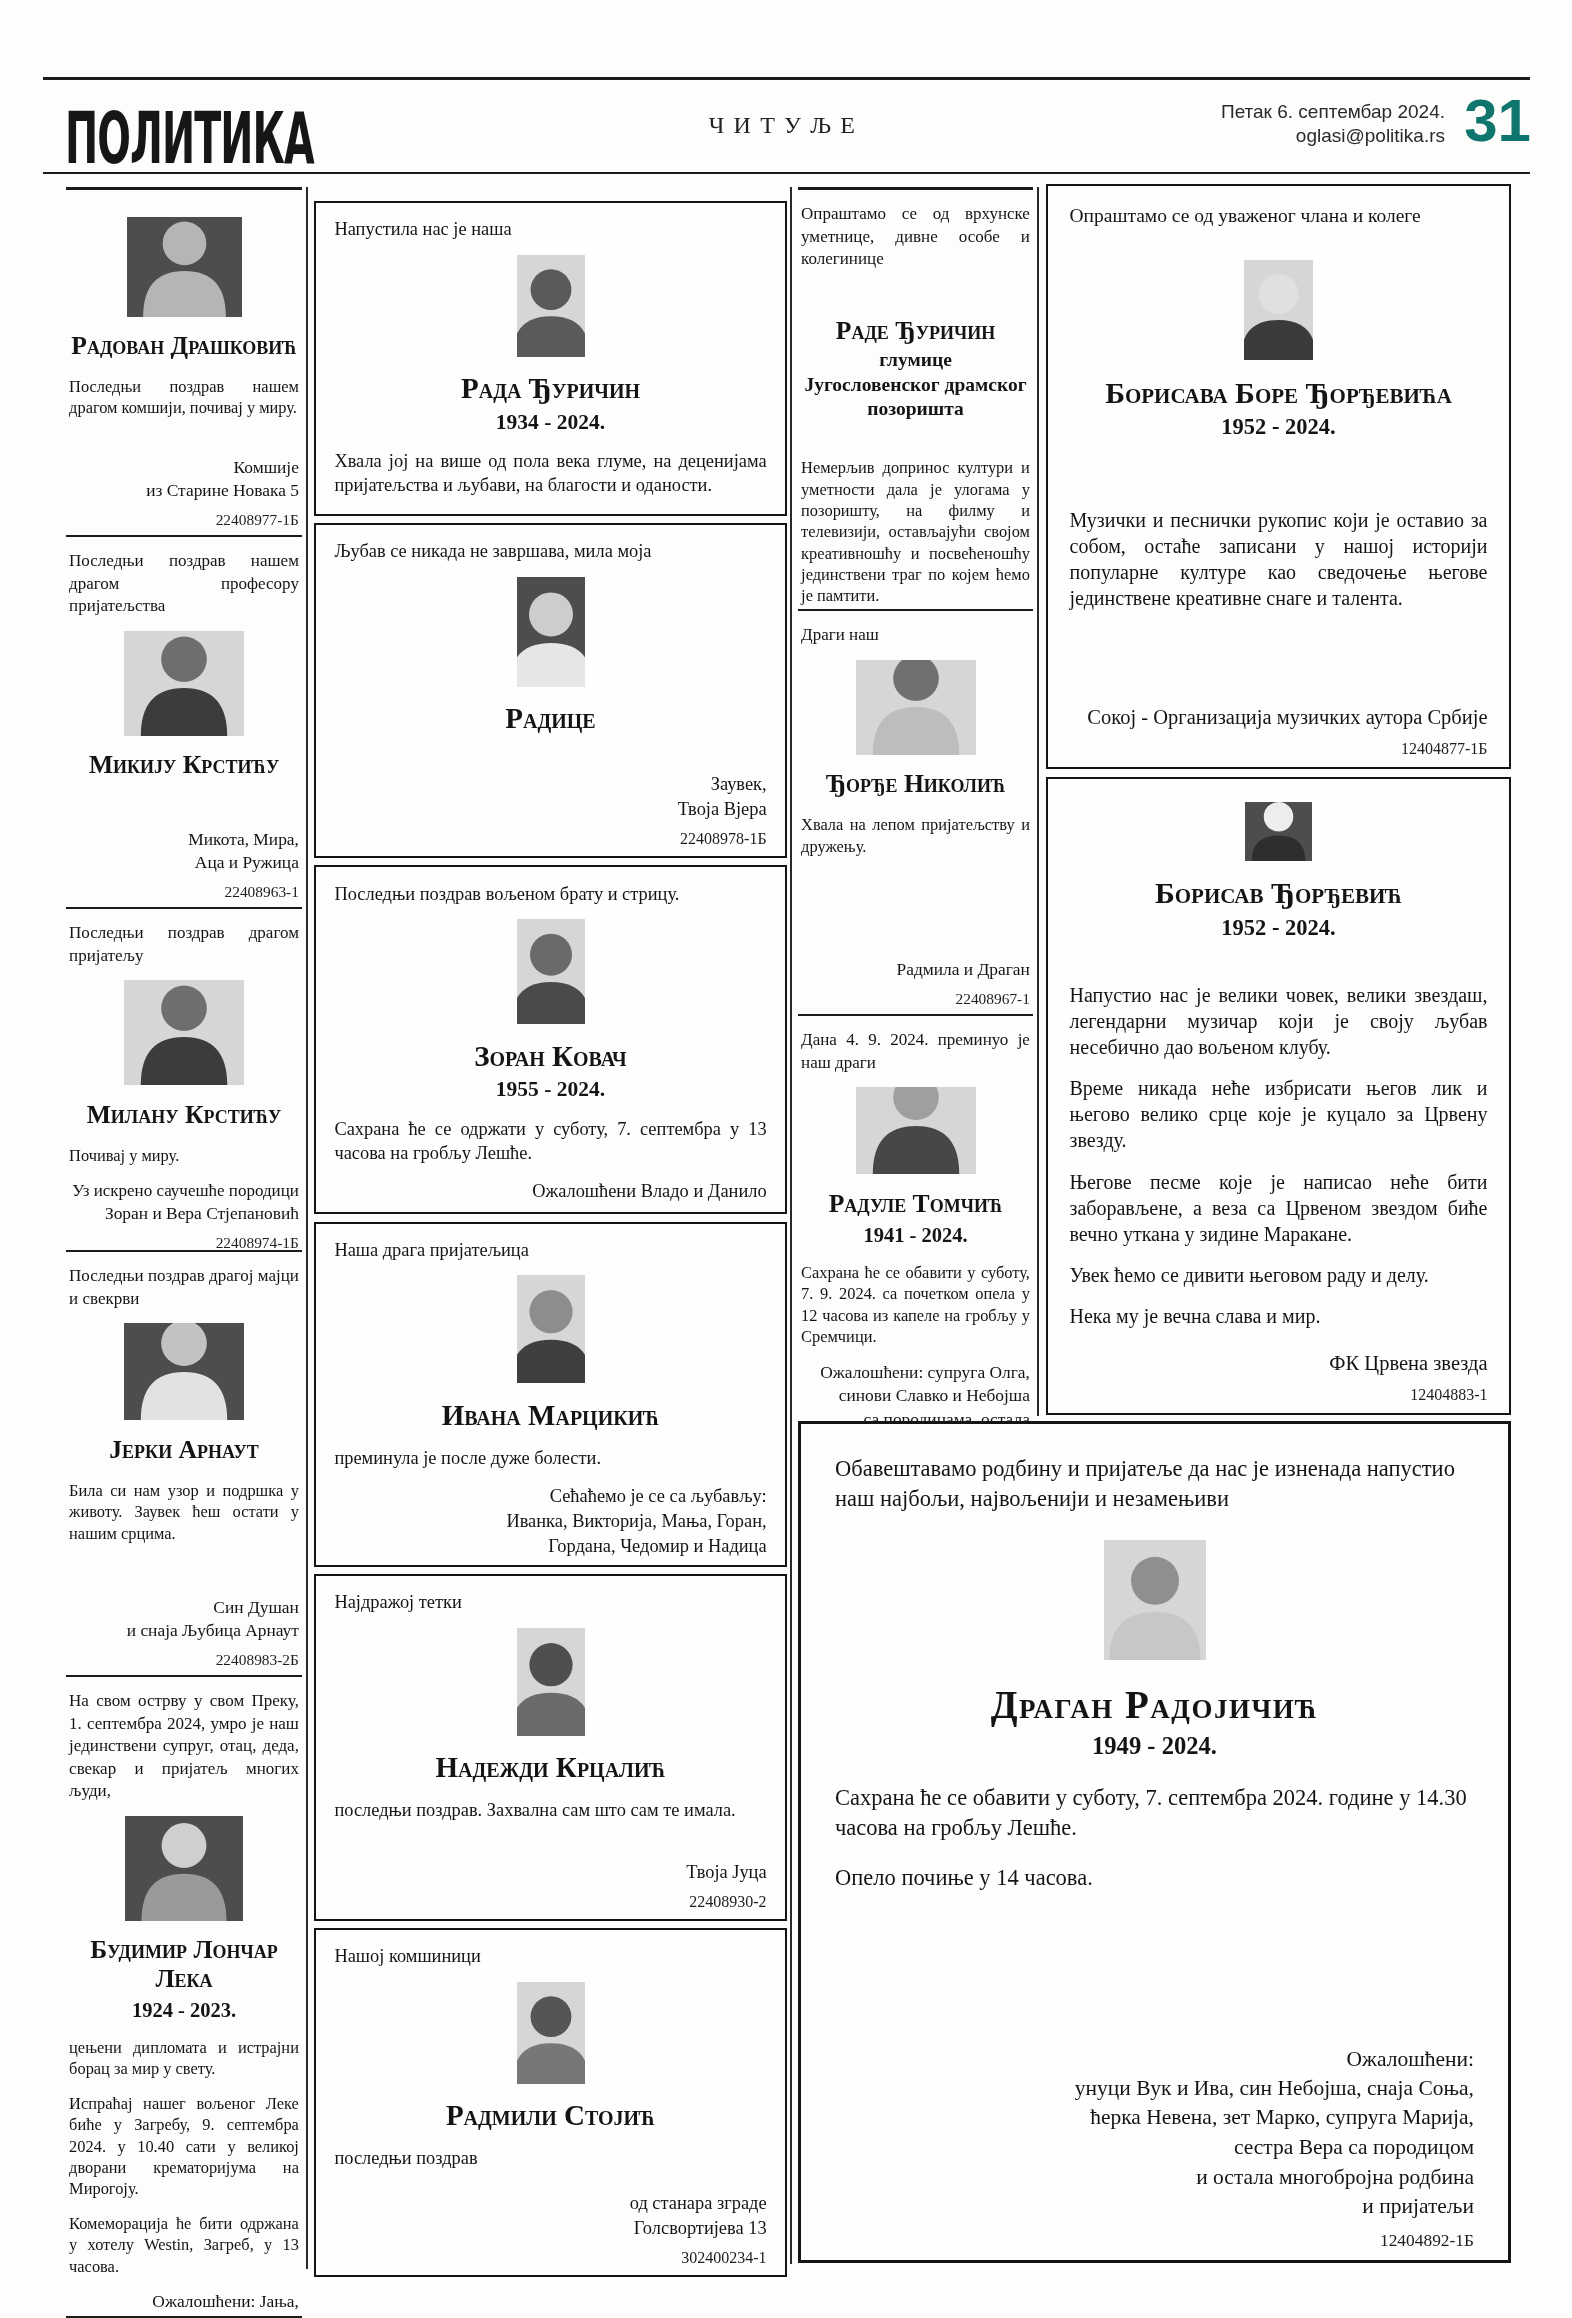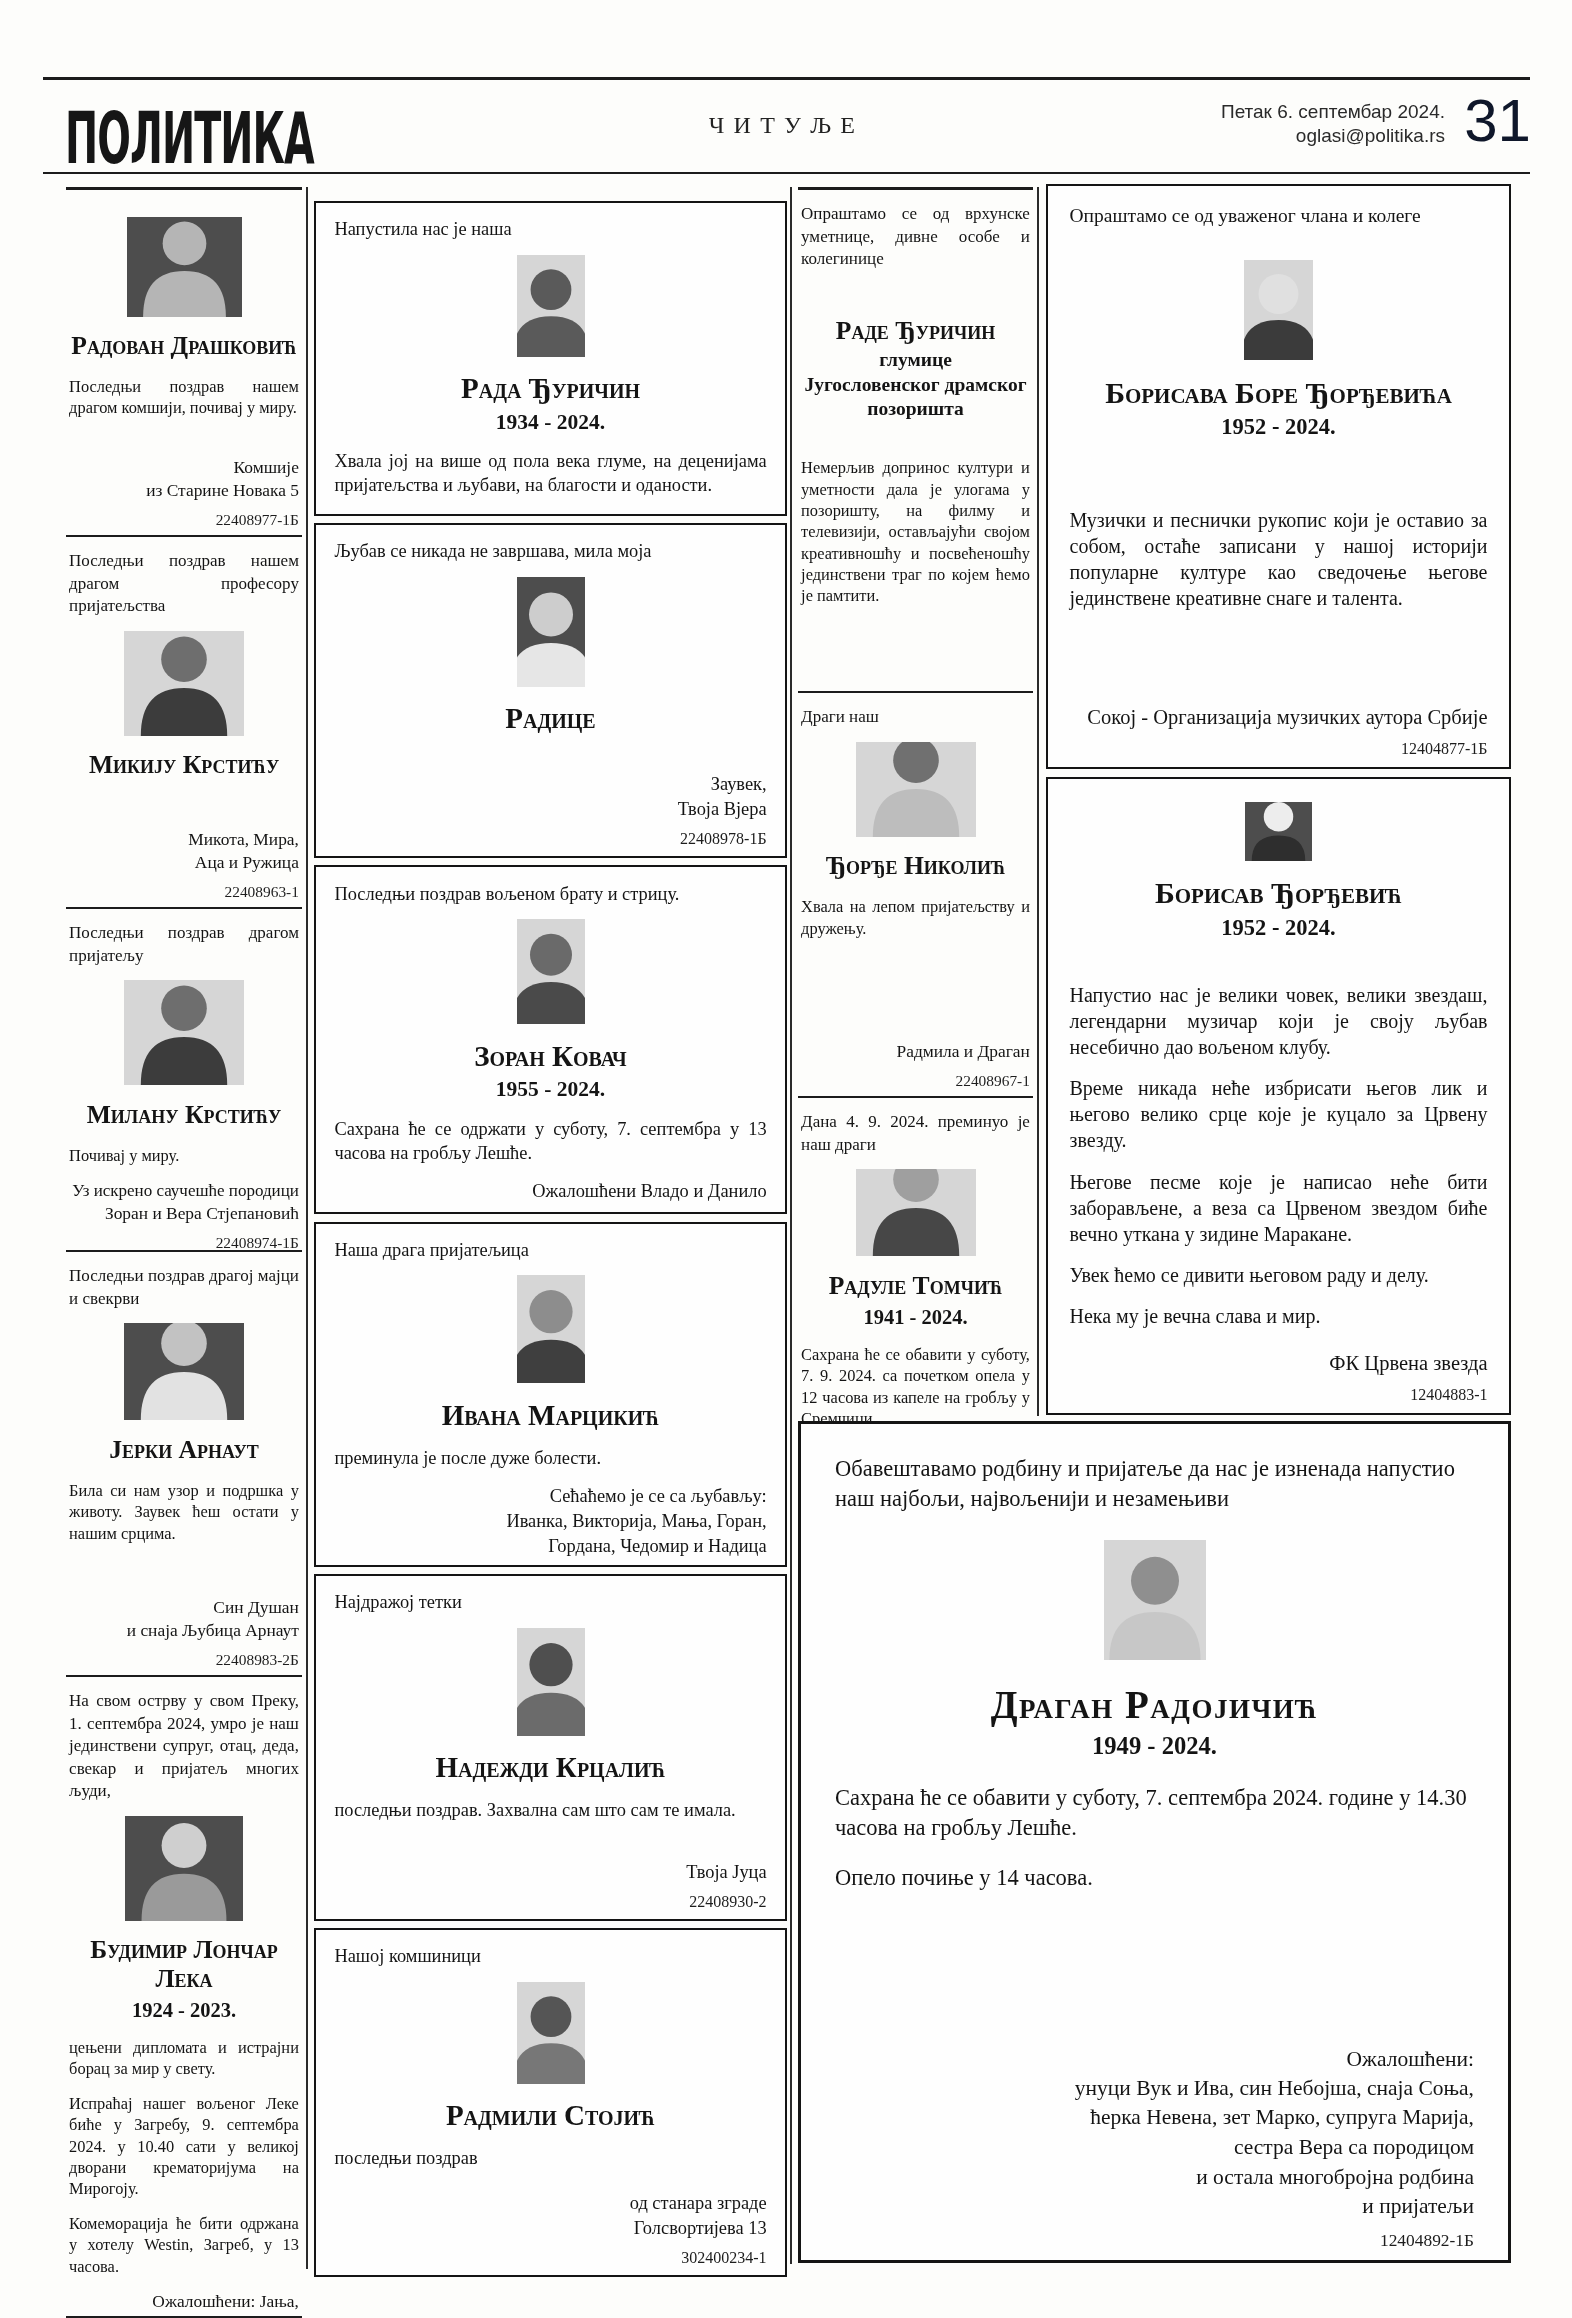--- a/index.html
+++ b/index.html
@@ -13,21 +13,21 @@
   .rule-top    { left:43px; right:43px; top:77px; height:2.6px; }
   .rule-header { left:43px; right:43px; top:172px; height:1.5px; }
   .masthead { position:absolute; left:65px; top:97px; font-family:"DejaVu Sans", sans-serif;
               font-weight:700; font-size:44px; letter-spacing:-1px;
               transform:scale(0.9,1.62); transform-origin:left top; color:#161616; }
   .section-title { position:absolute; left:0; width:100%; top:112px; text-align:center;
                    font-size:24px; letter-spacing:9.2px; color:#222; }
   .issue-info { position:absolute; top:100px; right:128px; text-align:right;
                 font-family:"Liberation Sans", sans-serif; font-size:19px; line-height:1.25; color:#2a2a2a; }
   .page-number { position:absolute; top:86px; right:42px; font-family:"Liberation Sans", sans-serif;
-                 font-size:60px; font-weight:400; color:#0f172a; }
+                 font-size:60px; font-weight:700; color:#0f766e; }
 
   
   .vrule { position:absolute; width:1.5px; background:#2a2a2a; }
   .v1 { left:306px;  top:187px; height:2082px; }
   .v2 { left:790px; top:187px; height:2077px; }
   .v3 { left:1037px; top:187px; height:1229px; }
 
   
   .col { position:absolute; display:flex; flex-direction:column; }
   #col1 { left:66px;  top:187px; width:236px; }
@@ -315,21 +315,21 @@
       <div class="sig-block">
         <div class="signature">од станара зграде</div>
         <div class="signature">Голсвортијева 13</div>
       </div>
       <div class="ad-id">302400234-1</div>
     </div>
   </div>
 
   <div id="col3" class="col">
 
-    <div class="obit plain-first" style="height:506px">
+    <div class="obit plain-first" style="height:424px">
       <div class="intro">Опраштамо се од врхунске уметнице, дивне особе и колегинице</div>
       <div class="name" style="margin-top:46px">Раде Ђуричин</div>
       <div class="subtitle">глумице</div>
       <div class="subtitle" style="margin-top:0">Југословенског драмског позоришта</div>
       <div class="body" style="margin-top:36px">
           <p>Немерљив допринос култури и уметности дала је улогама у позоришту, на филму и телевизији, остављајући својом креативношћу и посвећеношћу јединствени траг по којем ћемо је памтити.</p>
         </div>
 
     </div>
 

